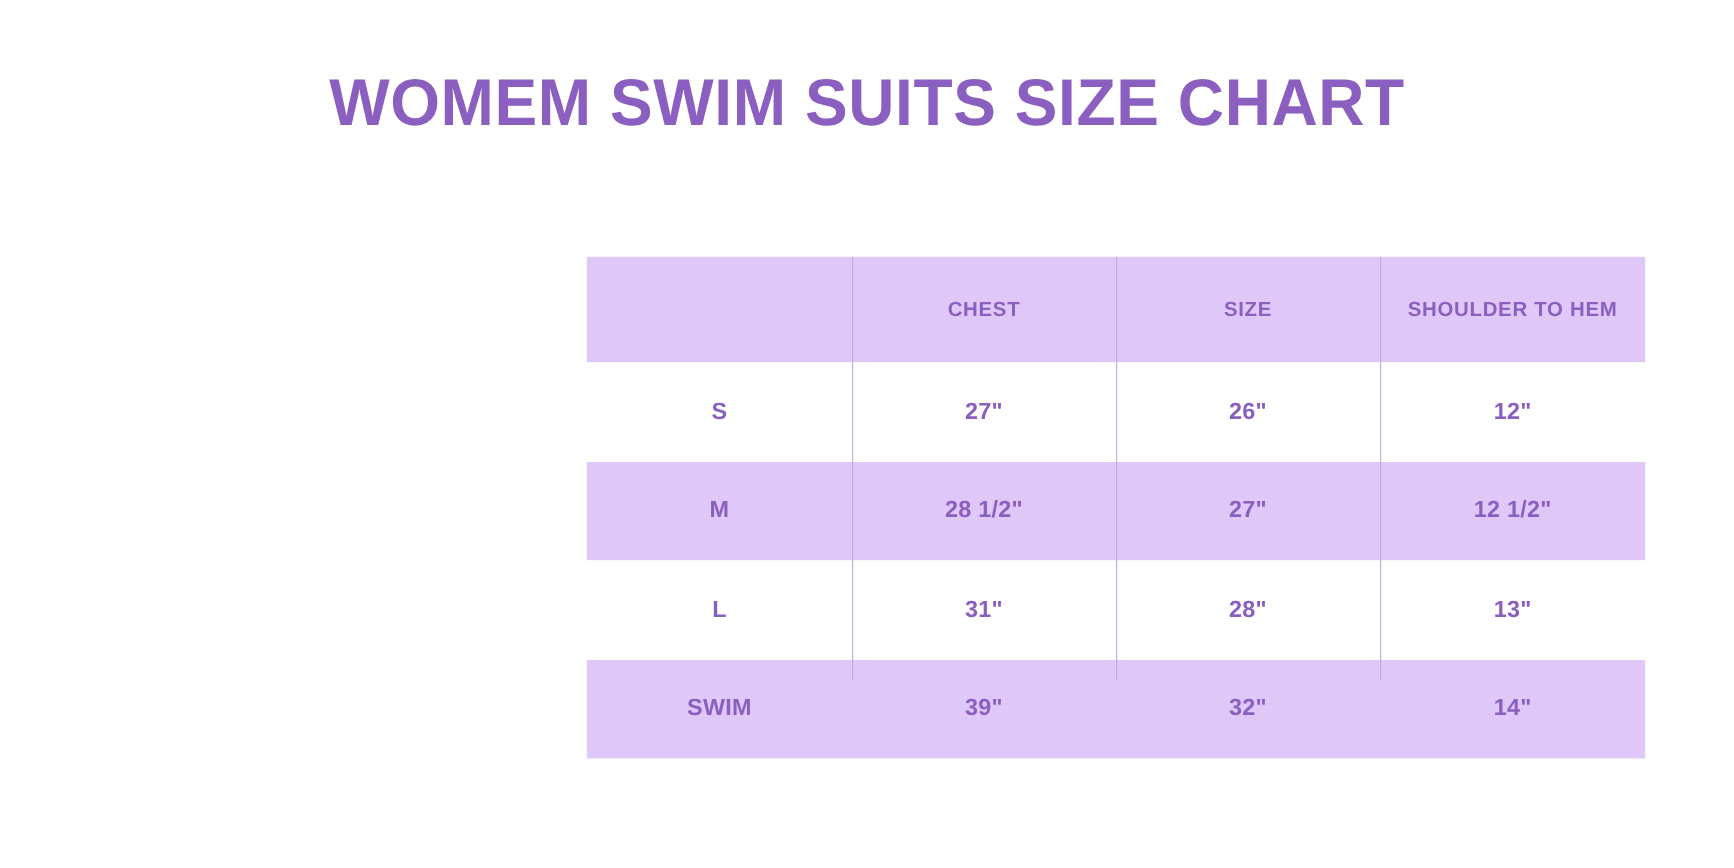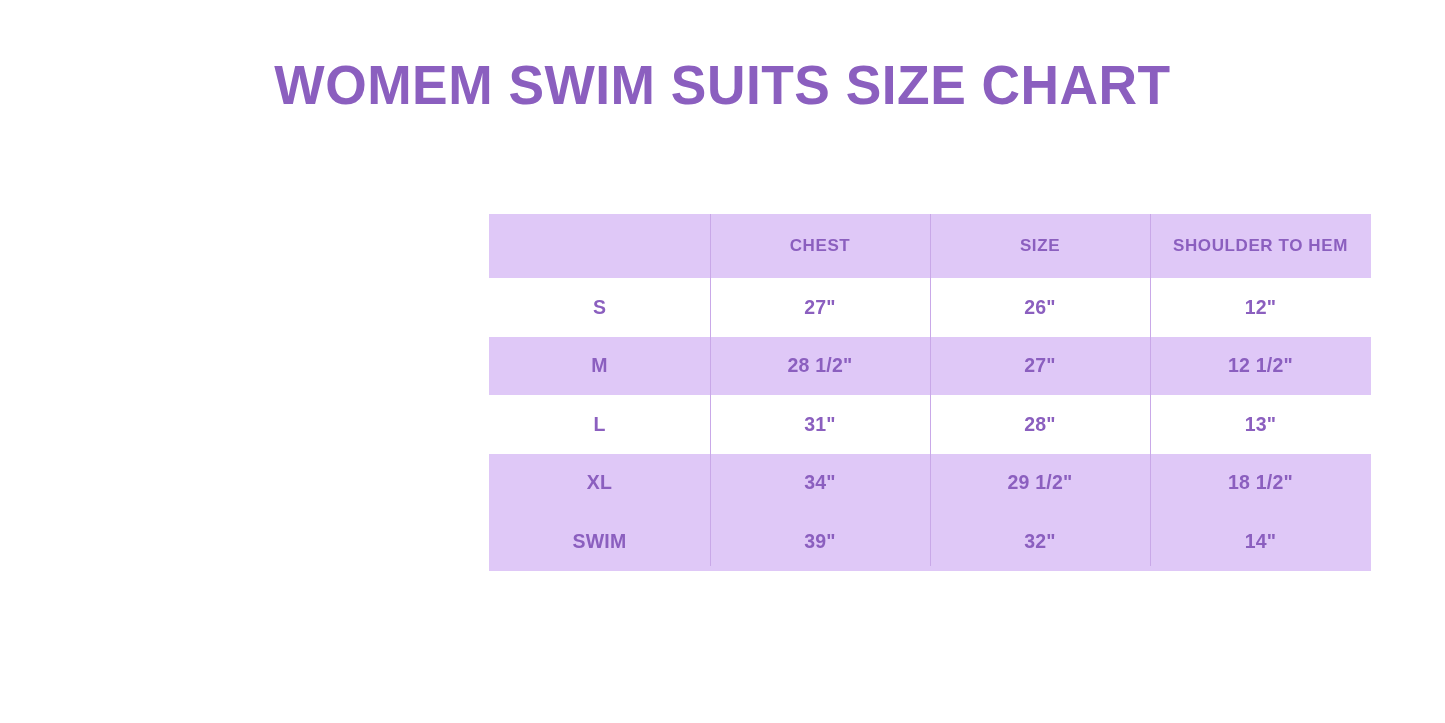--- a/index.html
+++ b/index.html
@@ -42,21 +42,21 @@
 
   table.size-table {
     width: 882px;
     height: 352px;
     border-collapse: collapse;
     table-layout: fixed;
   }
 
   table.size-table td,
   table.size-table th {
-    padding: 4px;
+    padding: 16px;
     margin: 0;
     text-align: center;
     vertical-align: middle;
     color: #8B5FBF;
     font-weight: bold;
     border: 0;
   }
 
   col.c-size  { width: 221px; }
   col.c-col   { width: 220px; }
@@ -129,26 +129,20 @@
         <td>27"</td>
         <td>12 1/2"</td>
       </tr>
       <tr class="data-row row-plain">
         <td>L</td>
         <td>31"</td>
         <td>28"</td>
         <td>13"</td>
       </tr>
       <tr class="data-row row-shaded">
-        <td>XL</td>
-        <td>34"</td>
-        <td>29 1/2"</td>
-        <td>18 1/2"</td>
-      </tr>
-      <tr class="data-row row-shaded">
         <td>SWIM</td>
         <td>39"</td>
         <td>32"</td>
         <td>14"</td>
       </tr>
     </tbody>
   </table>
 
   <div class="divider d1"></div>
   <div class="divider d2"></div>

